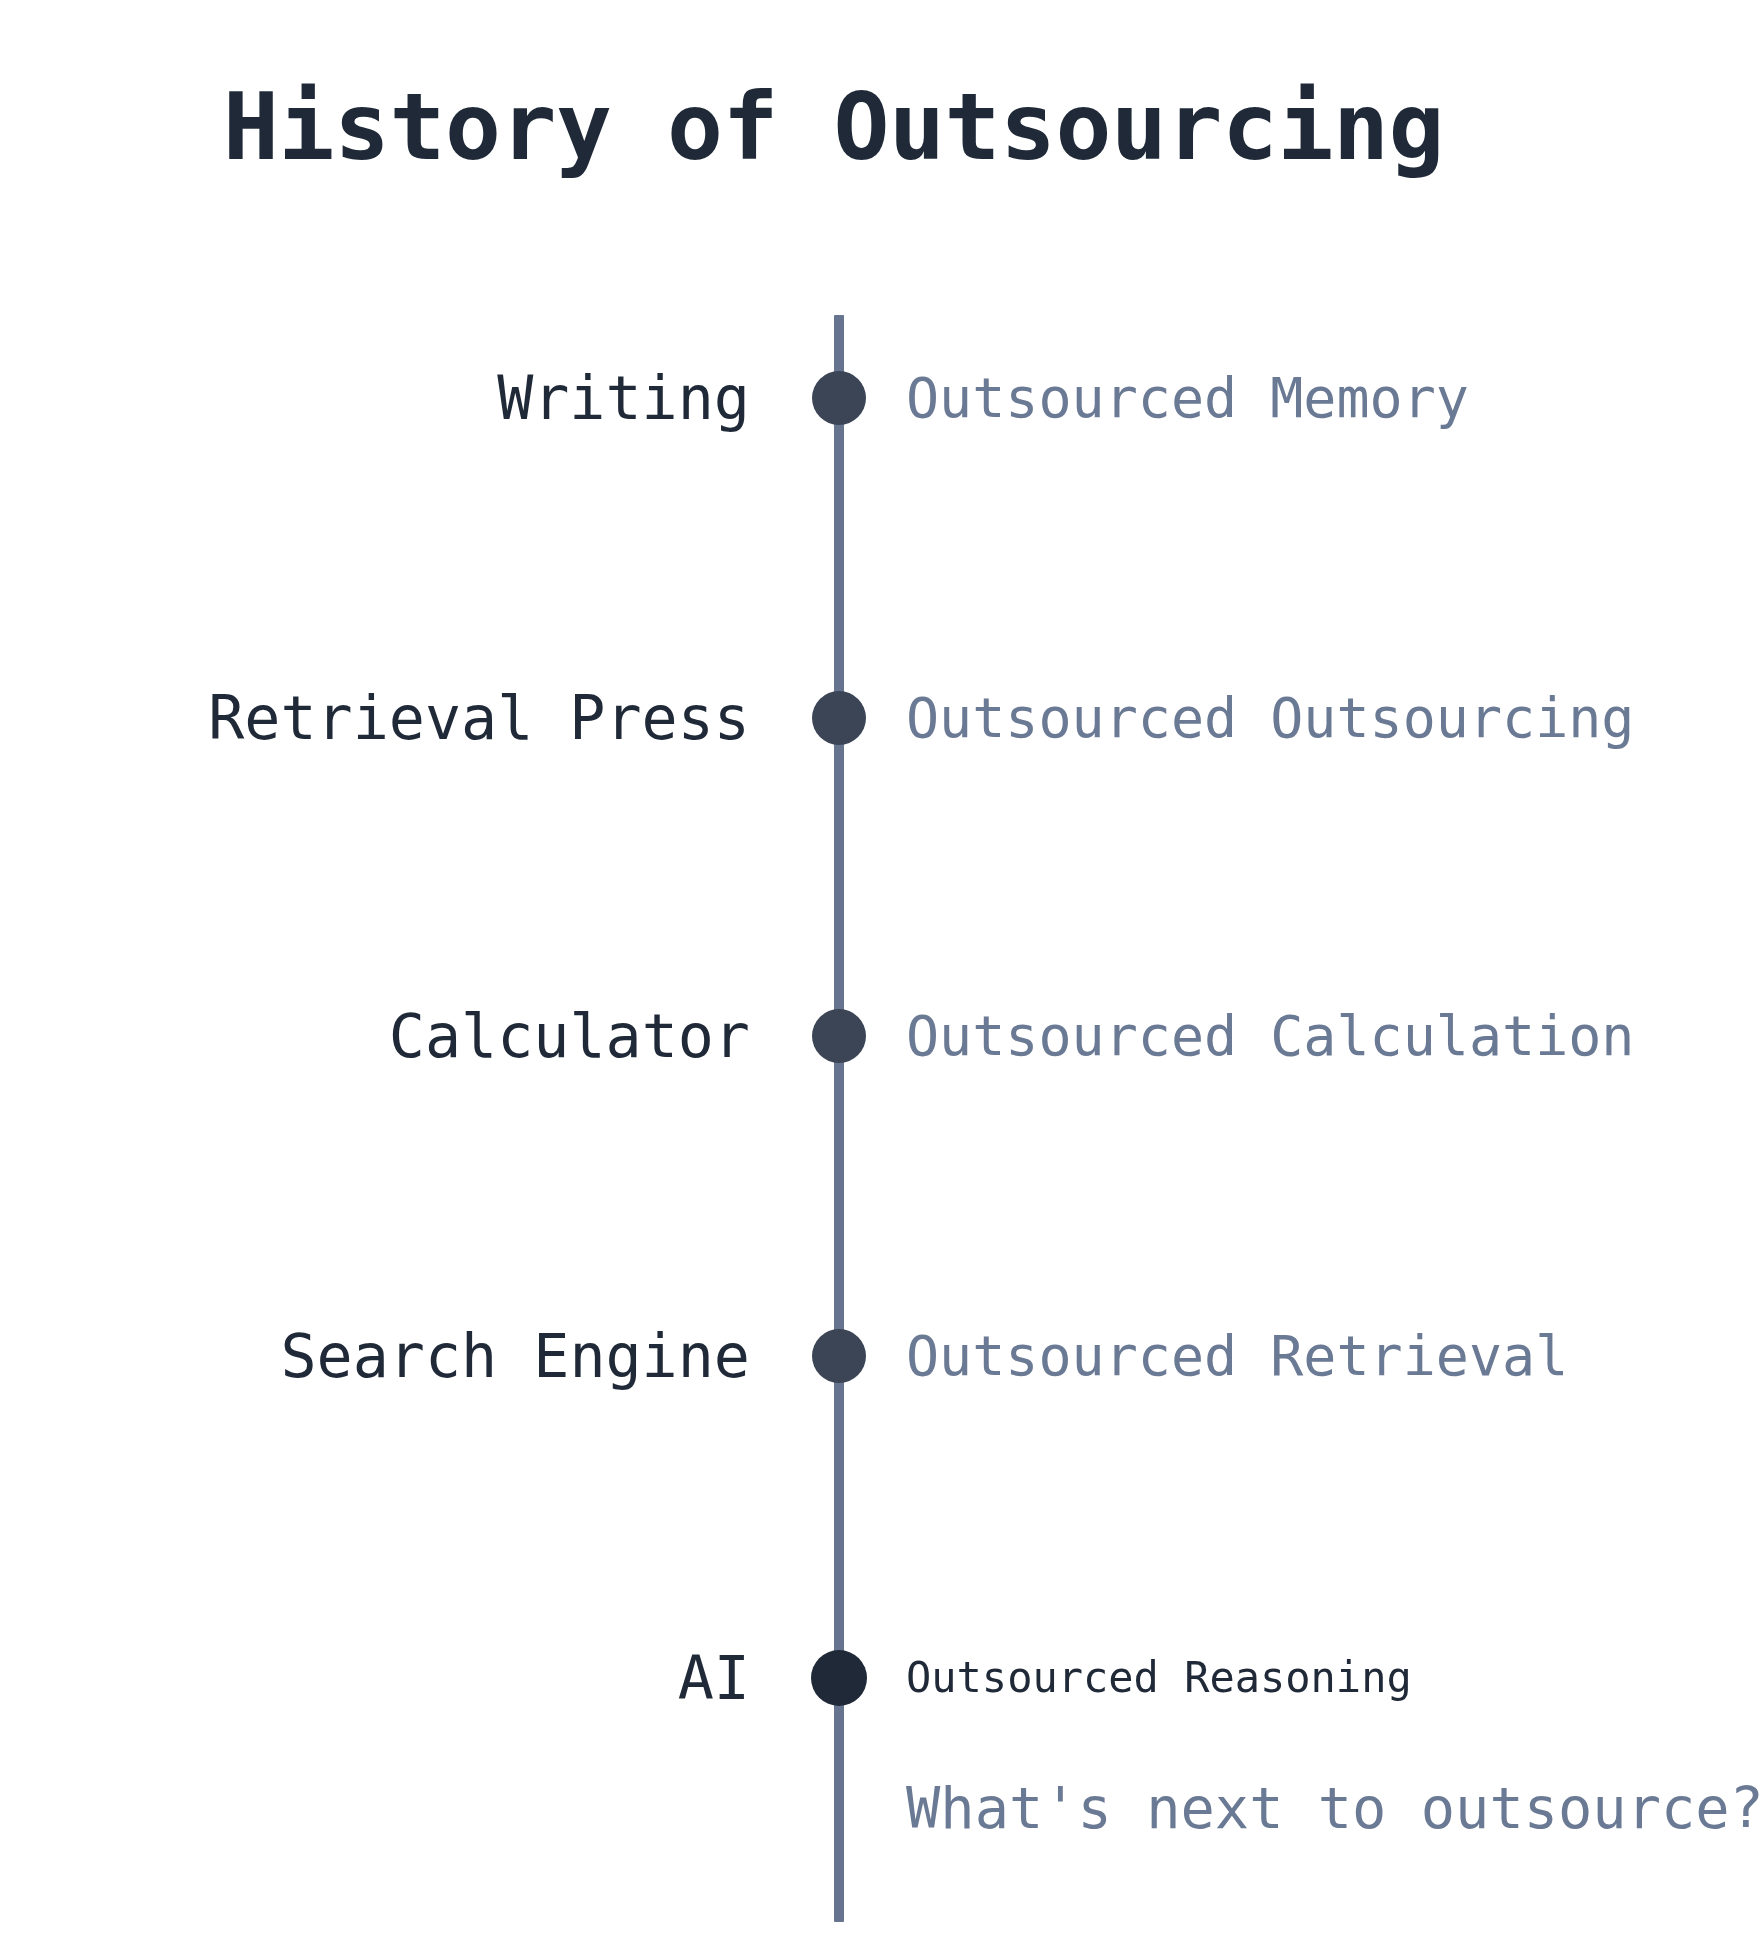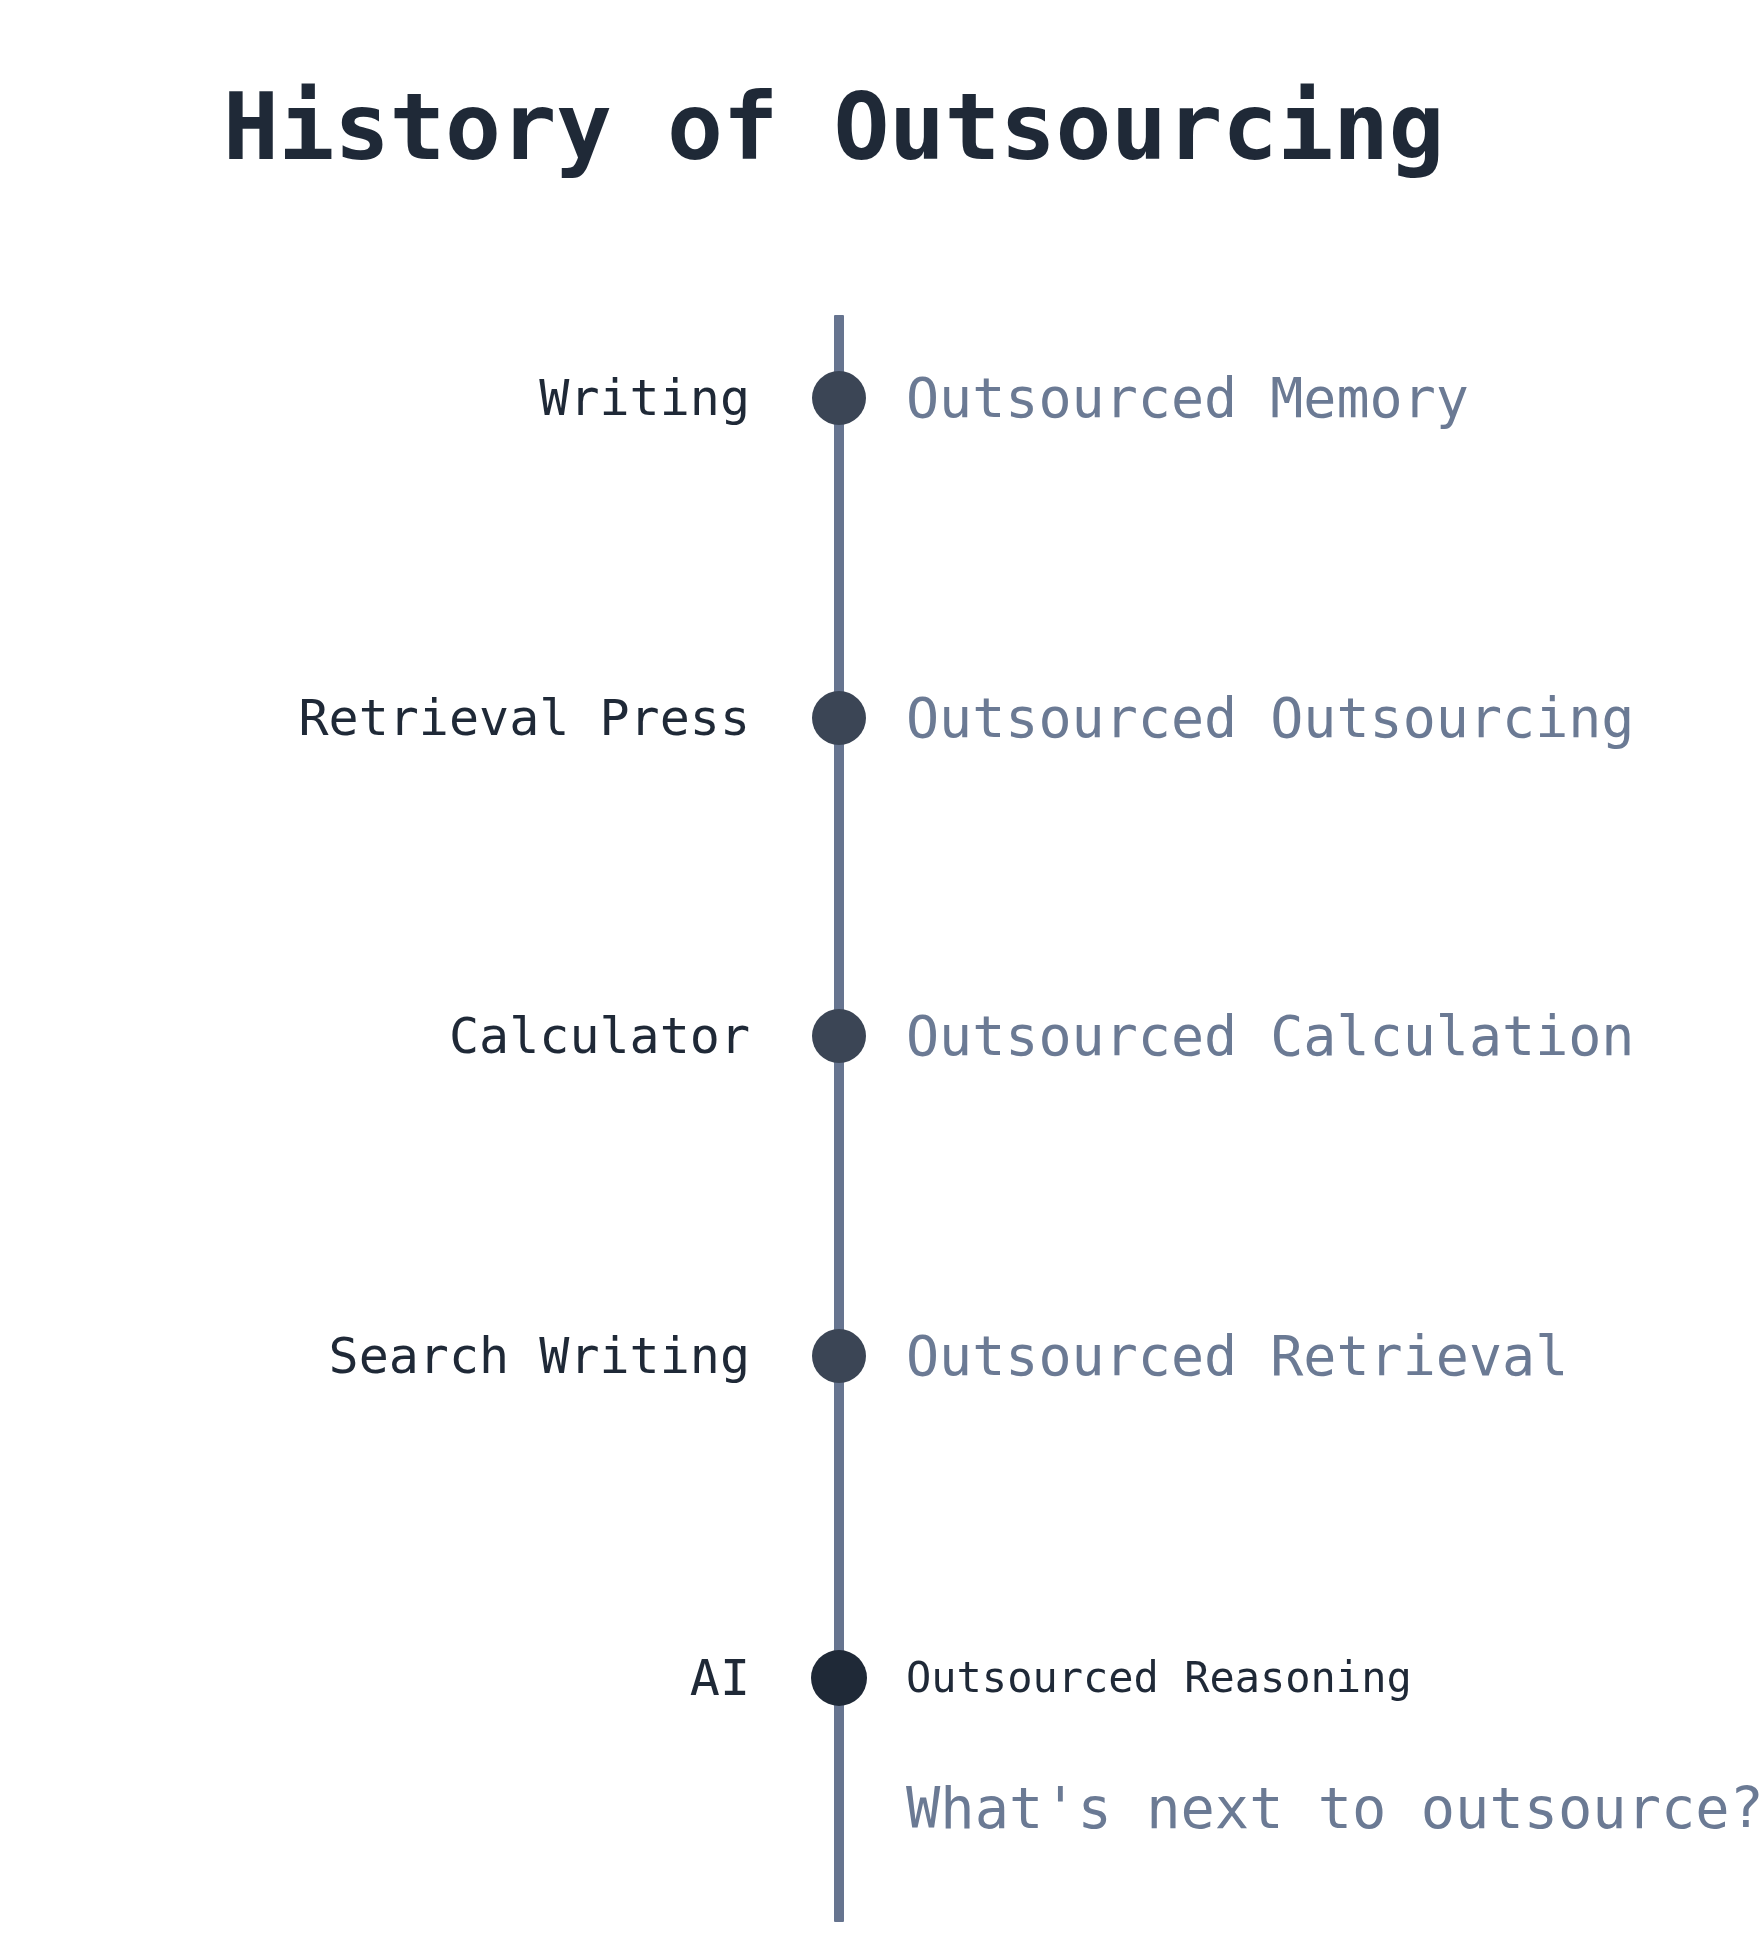--- a/index.html
+++ b/index.html
@@ -72,21 +72,21 @@
     margin-left: -28px;
     margin-top: -28px;
     background: #1f2937;
   }
 
   .node-era {
     position: absolute;
     right: 1010px;
     top: 0;
     transform: translateY(-50%);
-    font-size: 50px;
+    font-size: 60px;
     font-weight: 400;
     color: #1f2937;
     white-space: pre;
     line-height: 1;
     text-align: right;
   }
 
   .node-desc {
     position: absolute;
     left: 906px;
@@ -130,21 +130,21 @@
       <div class="node-era">Retrieval Press</div>
       <div class="node-dot"></div>
       <div class="node-desc">Outsourced Outsourcing</div>
     </div>
     <div class="timeline-node" style="top: 1036px;">
       <div class="node-era">Calculator</div>
       <div class="node-dot"></div>
       <div class="node-desc">Outsourced Calculation</div>
     </div>
     <div class="timeline-node" style="top: 1356px;">
-      <div class="node-era">Search Writing</div>
+      <div class="node-era">Search Engine</div>
       <div class="node-dot"></div>
       <div class="node-desc">Outsourced Retrieval</div>
     </div>
     <div class="timeline-node highlight" style="top: 1678px;">
       <div class="node-era">AI</div>
       <div class="node-dot"></div>
       <div class="node-desc">Outsourced Reasoning</div>
     </div>
   </div>
 

